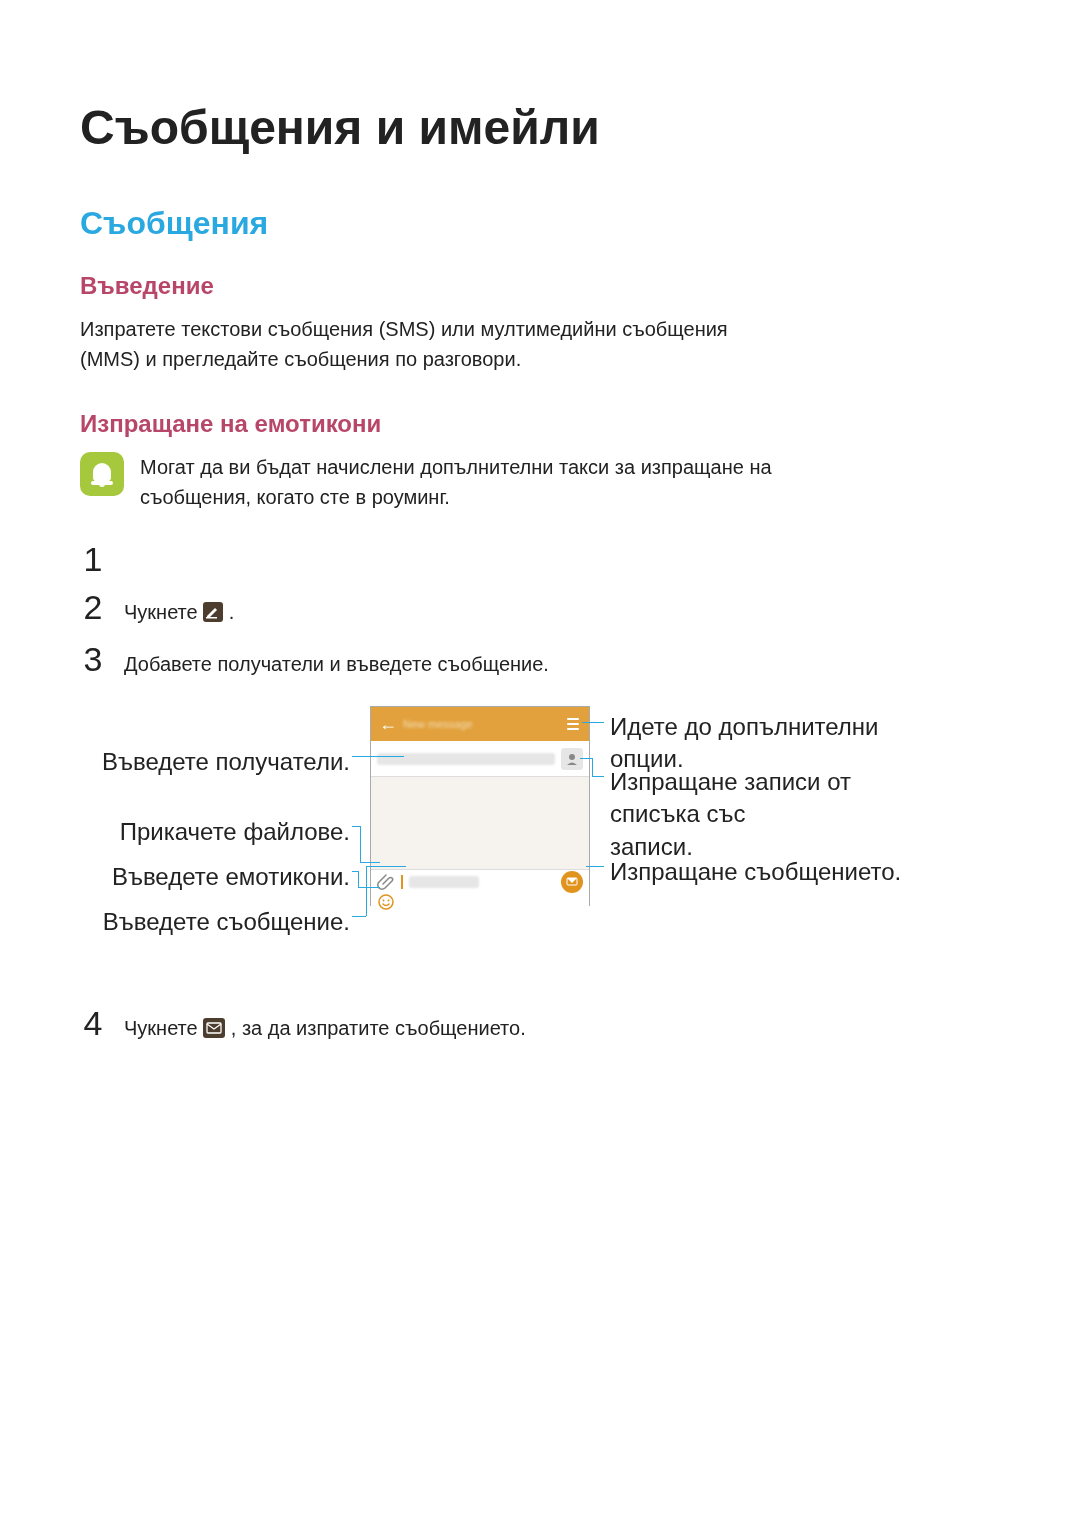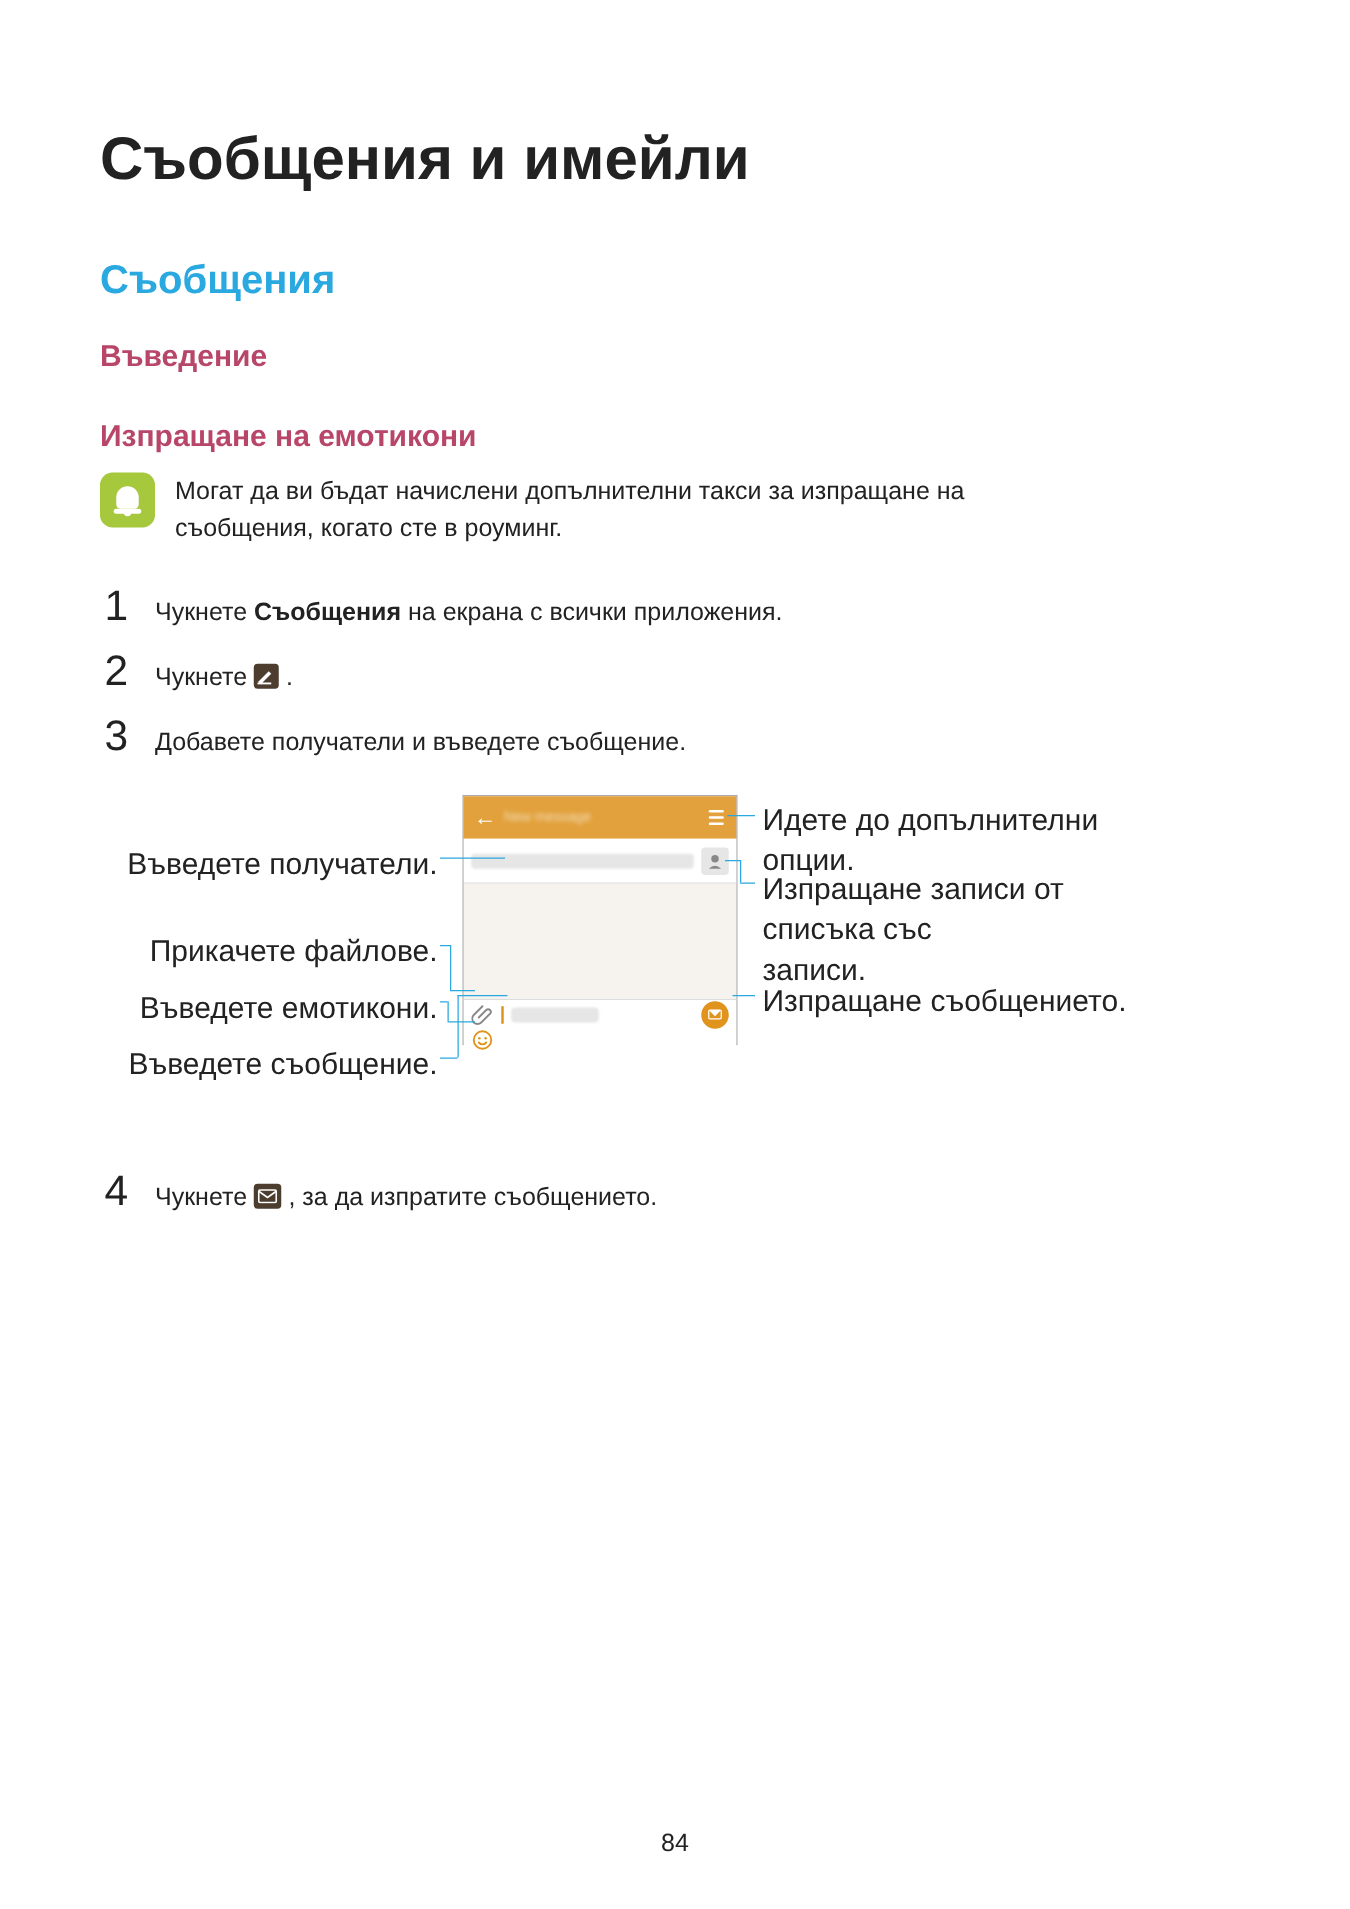--- a/index.html
+++ b/index.html
@@ -76,39 +76,37 @@
 </head>
 <body>
 
 <div class="page">
 
   <h1 class="h1">Съобщения и имейли</h1>
 
   <h2 class="h2">Съобщения</h2>
 
   <h3 class="h3">Въведение</h3>
+  <p class="para">Изпратете текстови съобщения (SMS) или мултимедийни съобщения (MMS) и прегледайте съобщения по разговори.</p>
 
   <h3 class="h3 second">Изпращане на емотикони</h3>
 
   <div class="note">
     <div class="note-icon">
       <div class="bell">
         <div class="bell-body"></div>
         <div class="bell-bottom"></div>
         <div class="bell-clapper"></div>
       </div>
     </div>
     <div class="note-text">Могат да ви бъдат начислени допълнителни такси за изпращане на съобщения, когато сте в роуминг.</div>
   </div>
 
   <div class="step">
     <div class="step-num">1</div>
-    <div class="step-text">
-      <span>Чукнете </span><span class="bold">Съобщения</span><span> на екрана с всички приложения.</span>
-    </div>
   </div>
 
   <div class="step">
     <div class="step-num">2</div>
     <div class="step-text">
       <span>Чукнете </span>
       <span class="compose-icon">
         <svg viewBox="0 0 20 20">
             <path d="M4 14 L12 6 L14 8 L6 16 L4 16 Z" fill="#fff"></path>
             <rect x="3" y="15" width="11" height="1.5" fill="#fff"></rect>
@@ -214,14 +212,13 @@
       <span class="send-icon">
         <svg viewBox="0 0 16 12">
             <rect x="1" y="1" width="14" height="10" rx="1" fill="none" stroke="#fff" stroke-width="1.3"></rect>
             <path d="M1 2 L8 7 L15 2" stroke="#fff" stroke-width="1.3" fill="none"></path>
           </svg>
       </span>
       <span>, за да изпратите съобщението.</span>
     </div>
   </div>
 
-  <div class="page-num">84</div>
 </div>
 
 </body></html>

